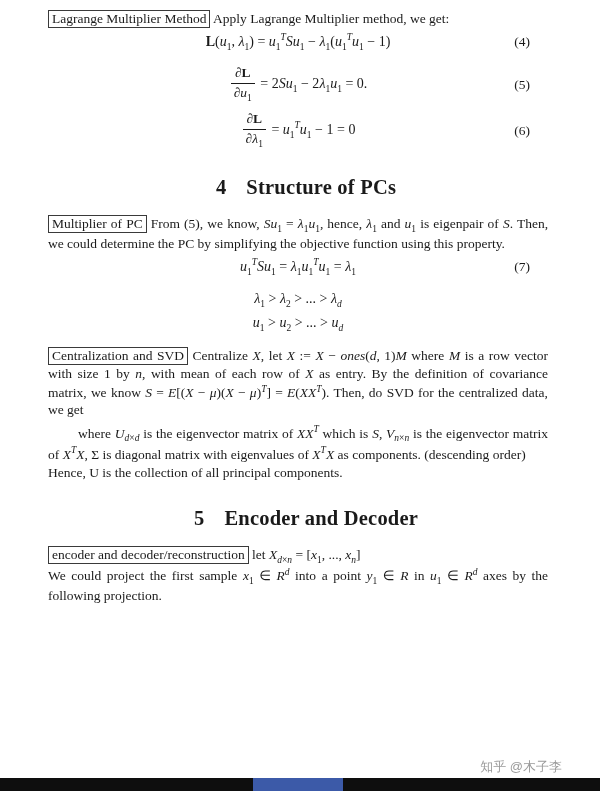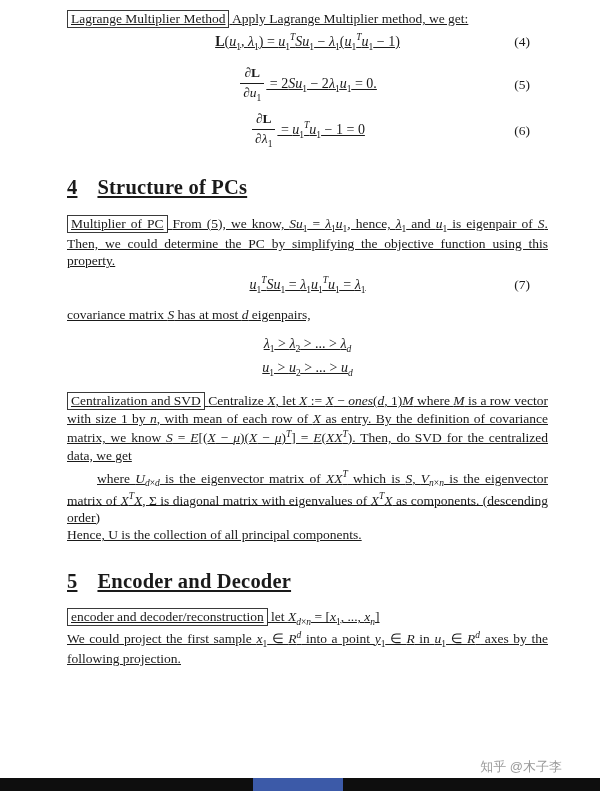--- a/index.html
+++ b/index.html
@@ -11,44 +11,44 @@
   }
   *{box-sizing:border-box;}
   html,body{margin:0;padding:0;background:#fff;}
   .page{
     position:relative;width:600px;height:791px;overflow:hidden;
     background:var(--page_bg);
     font-family:"Liberation Serif", serif;
     color:var(--text);
   }
   .content{
-    position:absolute;left:67px;right:52px;top:10px;
-    font-size:13.5px;line-height:1.3;text-align:justify;text-decoration:underline;
+    position:absolute;left:48px;right:52px;top:10px;
+    font-size:13.5px;line-height:1.3;text-align:justify;
   }
   .para{margin:0 0 4px 0;}
   .para.indent{text-indent:30px;}
   .boxed{
     border:1px solid #3a3a3a;
     padding:0 3px 1px 3px;
   }
   .equation{
     position:relative;text-align:center;
     margin:2px 0 10px 0;font-size:14px;text-indent:0;
   }
   .eq-num{
     position:absolute;right:18px;top:50%;transform:translateY(-50%);
     font-size:13.5px;
   }
   .eq-order{line-height:1.55;margin:10px 0 12px 0;}
   frac{display:inline-block;vertical-align:middle;text-align:center;line-height:1.25;margin:0 2px;font-size:13.5px;}
   fn{display:block;border-bottom:1px solid #1a1a1a;padding:0 3px 1px 3px;}
   fd{display:block;padding:1px 3px 0 3px;}
   h2.section{
-    font-size:20.5px;font-weight:bold;margin:24px 0 14px 0;
-    text-align:left;letter-spacing:0.2px;
+    font-size:20.5px;font-weight:bold;margin:24px 0 14px 16px;
+    text-align:center;letter-spacing:0.2px;
   }
   .sec-num{margin-right:20px;}
   sub,sup{font-size:9.5px;}
   .watermark{
     position:absolute;right:38px;bottom:15px;
     font-size:13px;color:var(--watermark);
     font-family:"Liberation Sans", sans-serif;
     background:transparent;white-space:nowrap;
   }
   .bottom-bar{
@@ -86,21 +86,20 @@
 
     <h2 class="section"><span class="sec-num">4</span><span class="sec-title">Structure of PCs</span></h2>
 
     <p class="para"><span class="boxed">Multiplier of PC</span> <span>From (5), we know, <i>Su</i><sub>1</sub> = <i>λ</i><sub>1</sub><i>u</i><sub>1</sub>, hence, <i>λ</i><sub>1</sub> and <i>u</i><sub>1</sub> is eigenpair of <i>S</i>. Then, we could determine the PC by simplifying the objective function using this property.</span></p>
 
     <div class="equation">
       <span class="eq-body"><i>u</i><sub>1</sub><sup><i>T</i></sup><i>Su</i><sub>1</sub> = <i>λ</i><sub>1</sub><i>u</i><sub>1</sub><sup><i>T</i></sup><i>u</i><sub>1</sub> = <i>λ</i><sub>1</sub></span>
       <span class="eq-num">(7)</span>
     </div>
 
-    <p class="para">covariance matrix <i>S</i> has at most <i>d</i> eigenpairs,</p>
 
     <div class="equation eq-order">
       <span class="eq-body"><i>λ</i><sub>1</sub> &gt; <i>λ</i><sub>2</sub> &gt; ... &gt; <i>λ</i><sub><i>d</i></sub><br><i>u</i><sub>1</sub> &gt; <i>u</i><sub>2</sub> &gt; ... &gt; <i>u</i><sub><i>d</i></sub></span>
     </div>
 
 
     <p class="para"><span class="boxed">Centralization and SVD</span> <span>Centralize <i>X</i>, let <i>X</i> := <i>X</i> − <i>ones</i>(<i>d</i>, 1)<i>M</i> where <i>M</i> is a row vector with size 1 by <i>n</i>, with mean of each row of <i>X</i> as entry. By the definition of covariance matrix, we know <i>S</i> = <i>E</i>[(<i>X</i> − <i>μ</i>)(<i>X</i> − <i>μ</i>)<sup><i>T</i></sup>] = <i>E</i>(<i>XX</i><sup><i>T</i></sup>). Then, do SVD for the centralized data, we get</span></p>
 
 
     <p class="para indent">where <i>U</i><sub><i>d</i>×<i>d</i></sub> is the eigenvector matrix of <i>XX</i><sup><i>T</i></sup> which is <i>S</i>, <i>V</i><sub><i>n</i>×<i>n</i></sub> is the eigenvector matrix of <i>X</i><sup><i>T</i></sup><i>X</i>, Σ is diagonal matrix with eigenvalues of <i>X</i><sup><i>T</i></sup><i>X</i> as components. (descending order)<br>Hence, U is the collection of all principal components.</p>

